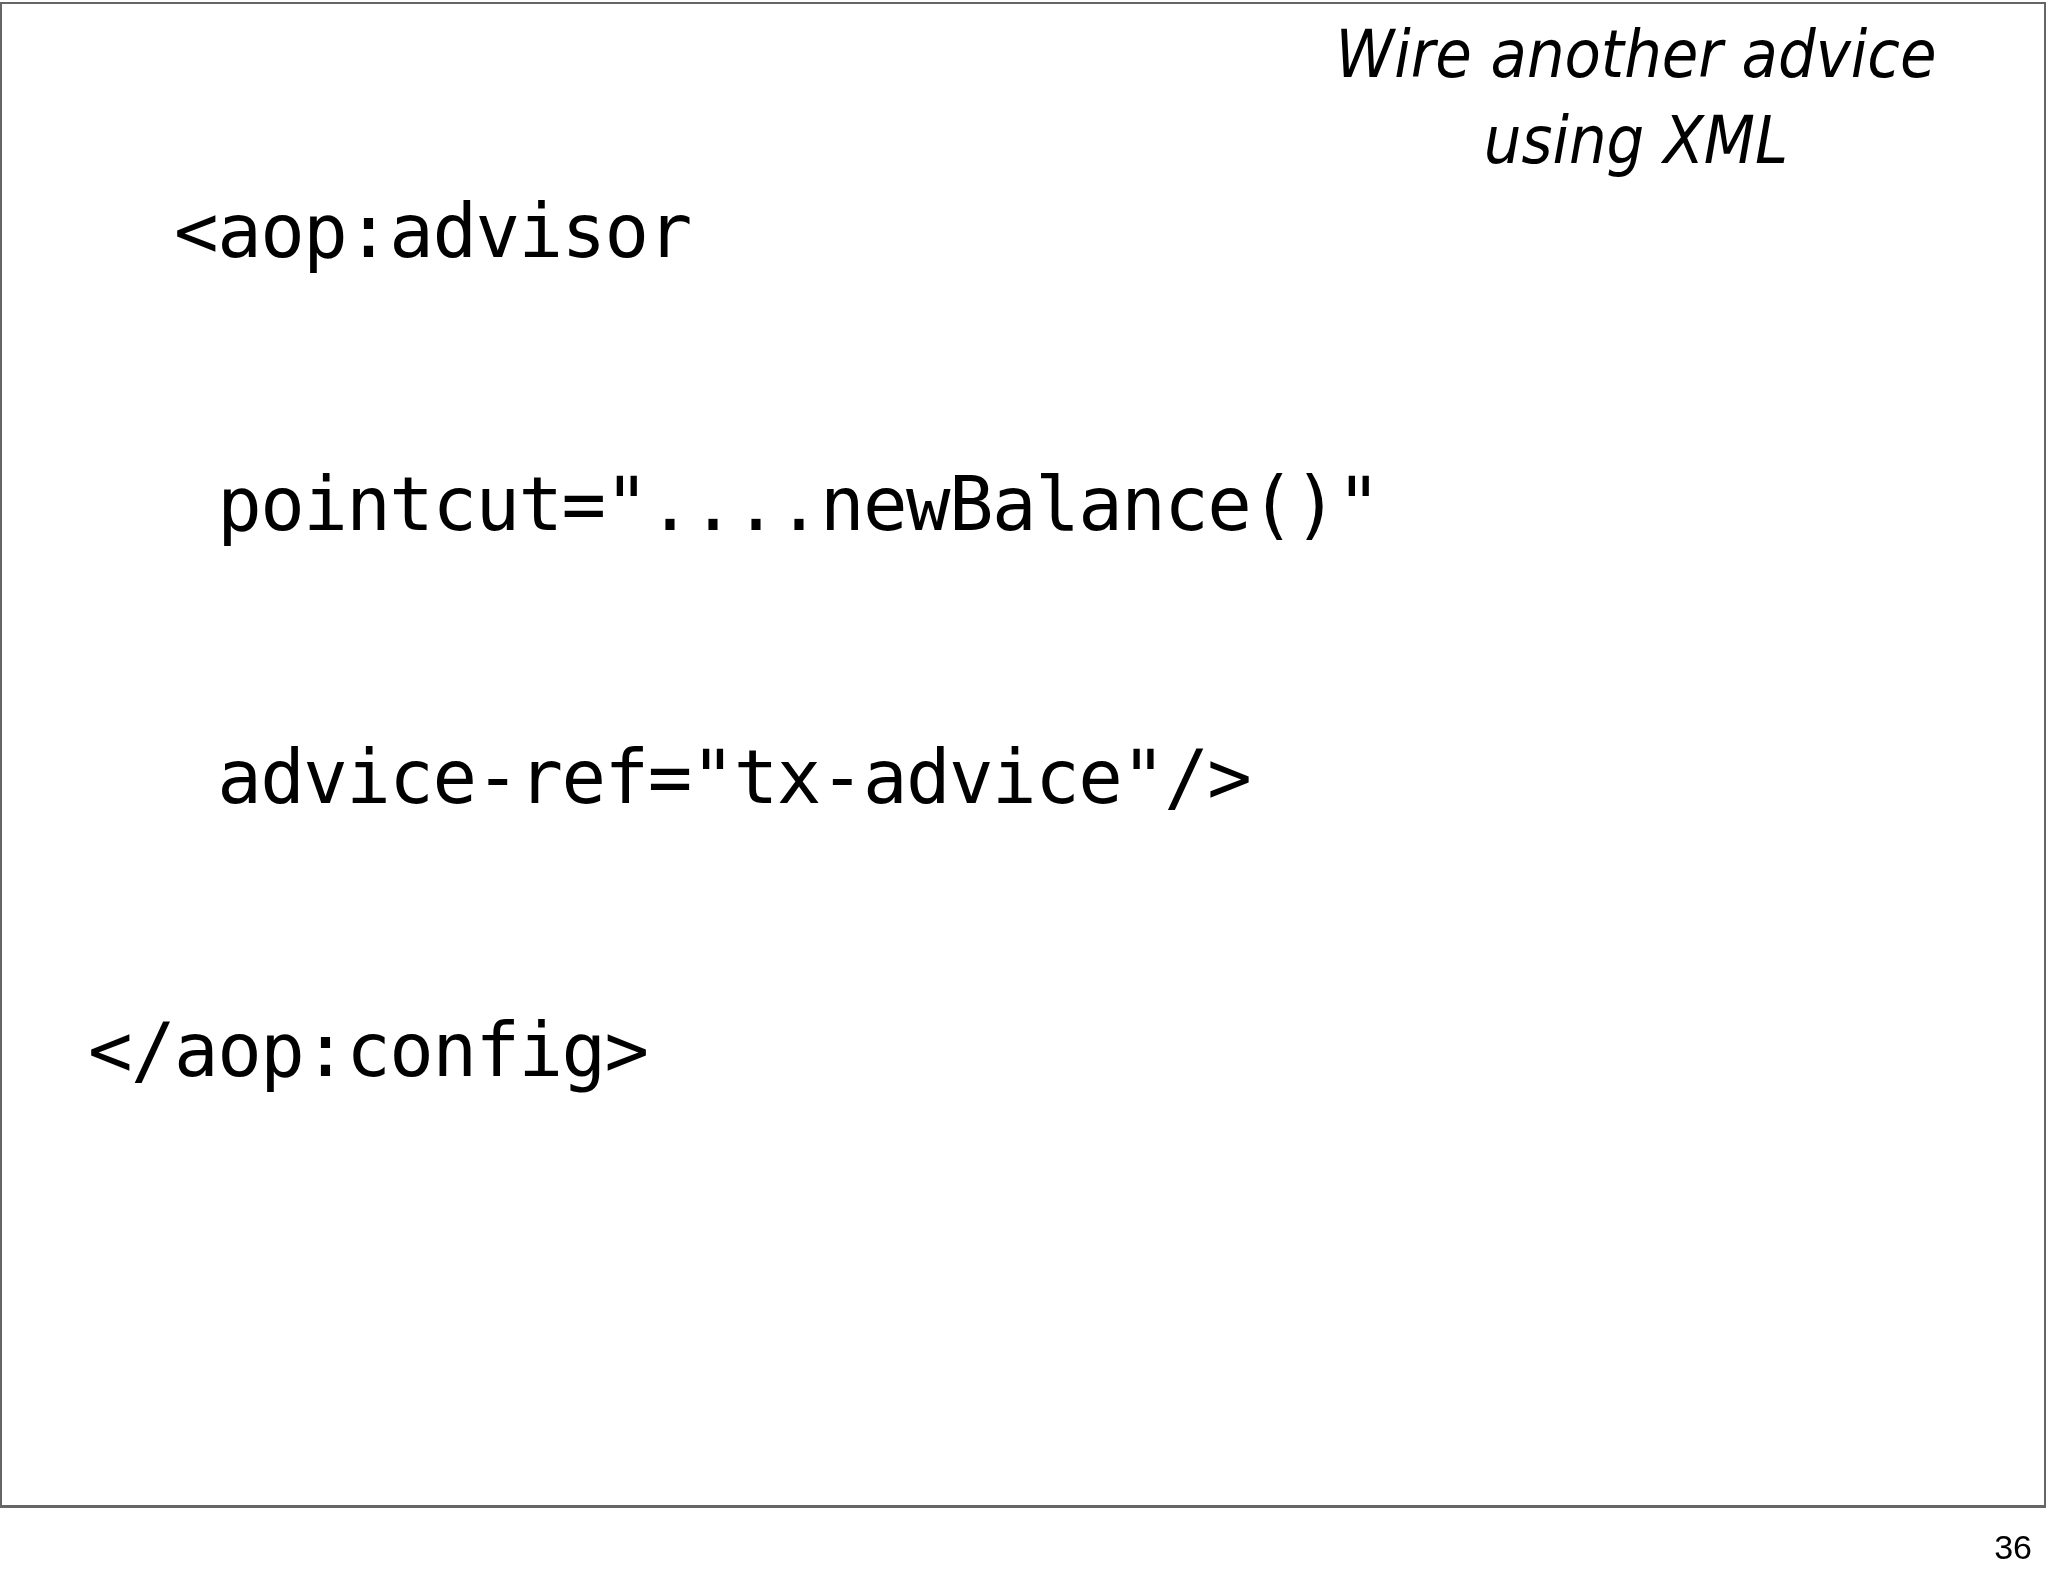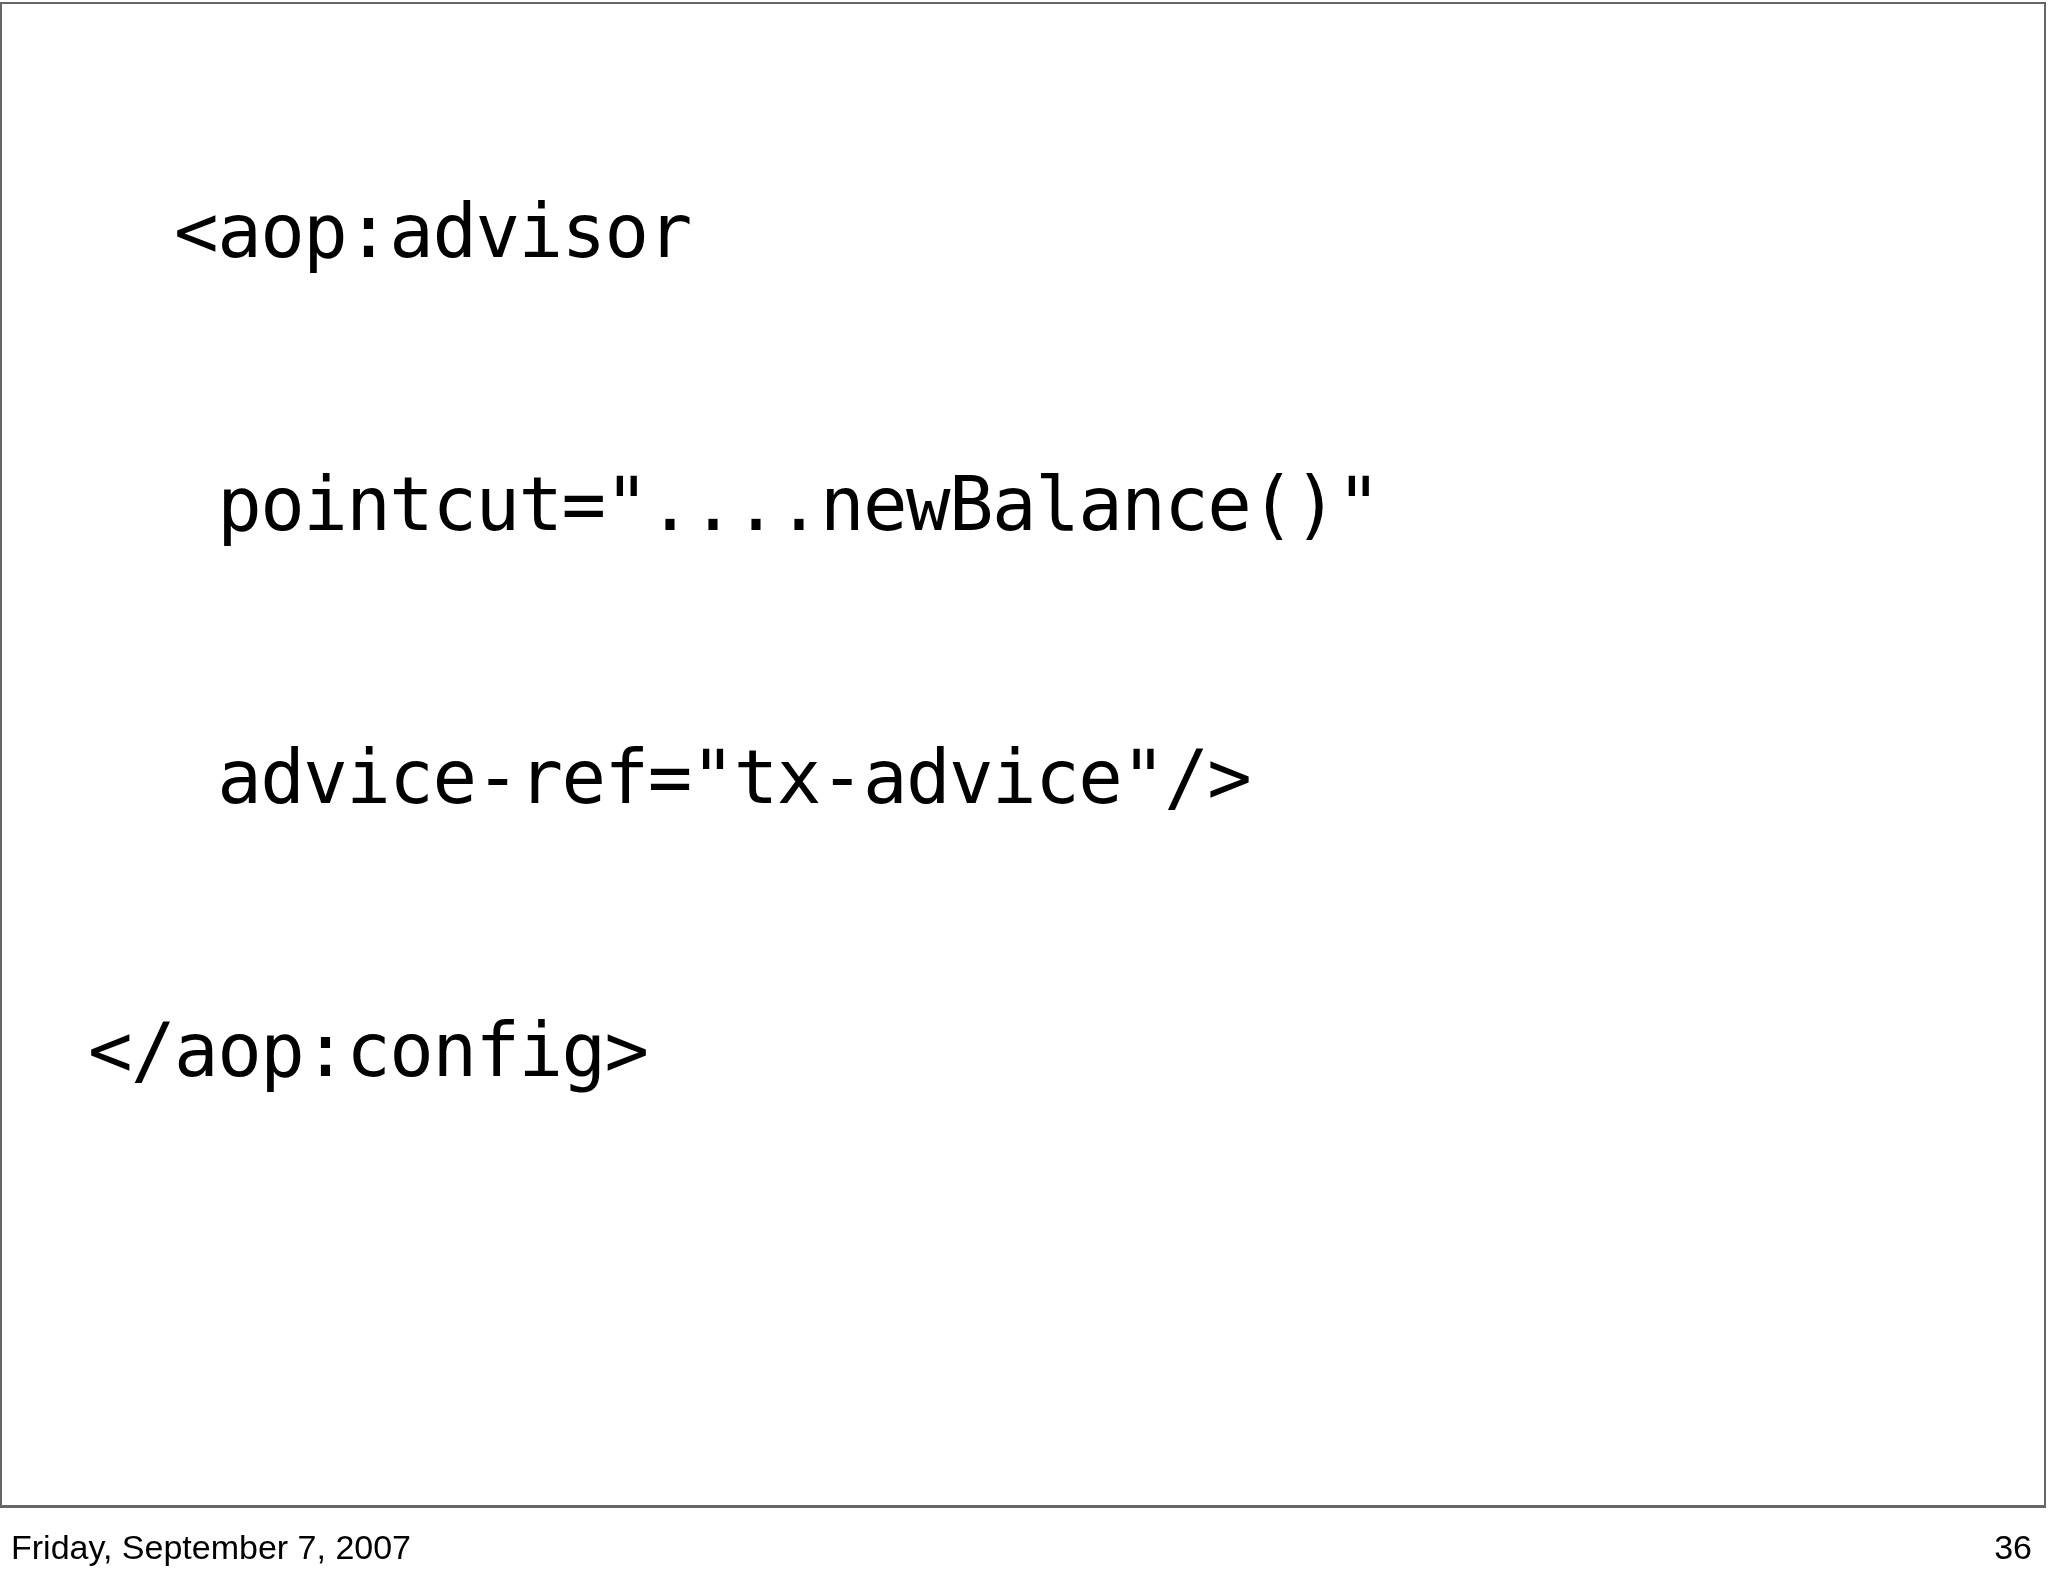--- a/index.html
+++ b/index.html
@@ -126,21 +126,24 @@
       <span class="code-line">&lt;/aop:config&gt;</span>
       
       
       
       
       
       
       
     </div>
 
+    <div id="annotation">
+      <span class="ann-line line1">Wire another advice</span>
+      <span class="ann-line line2">using XML</span>
+    </div>
 
   </div>
 
   <div id="footer">
-    <div id="footer-date">Friday, September 7, 2007</div>
     <div id="footer-page">36</div>
   </div>
 
 </div>
 
 </body></html>

